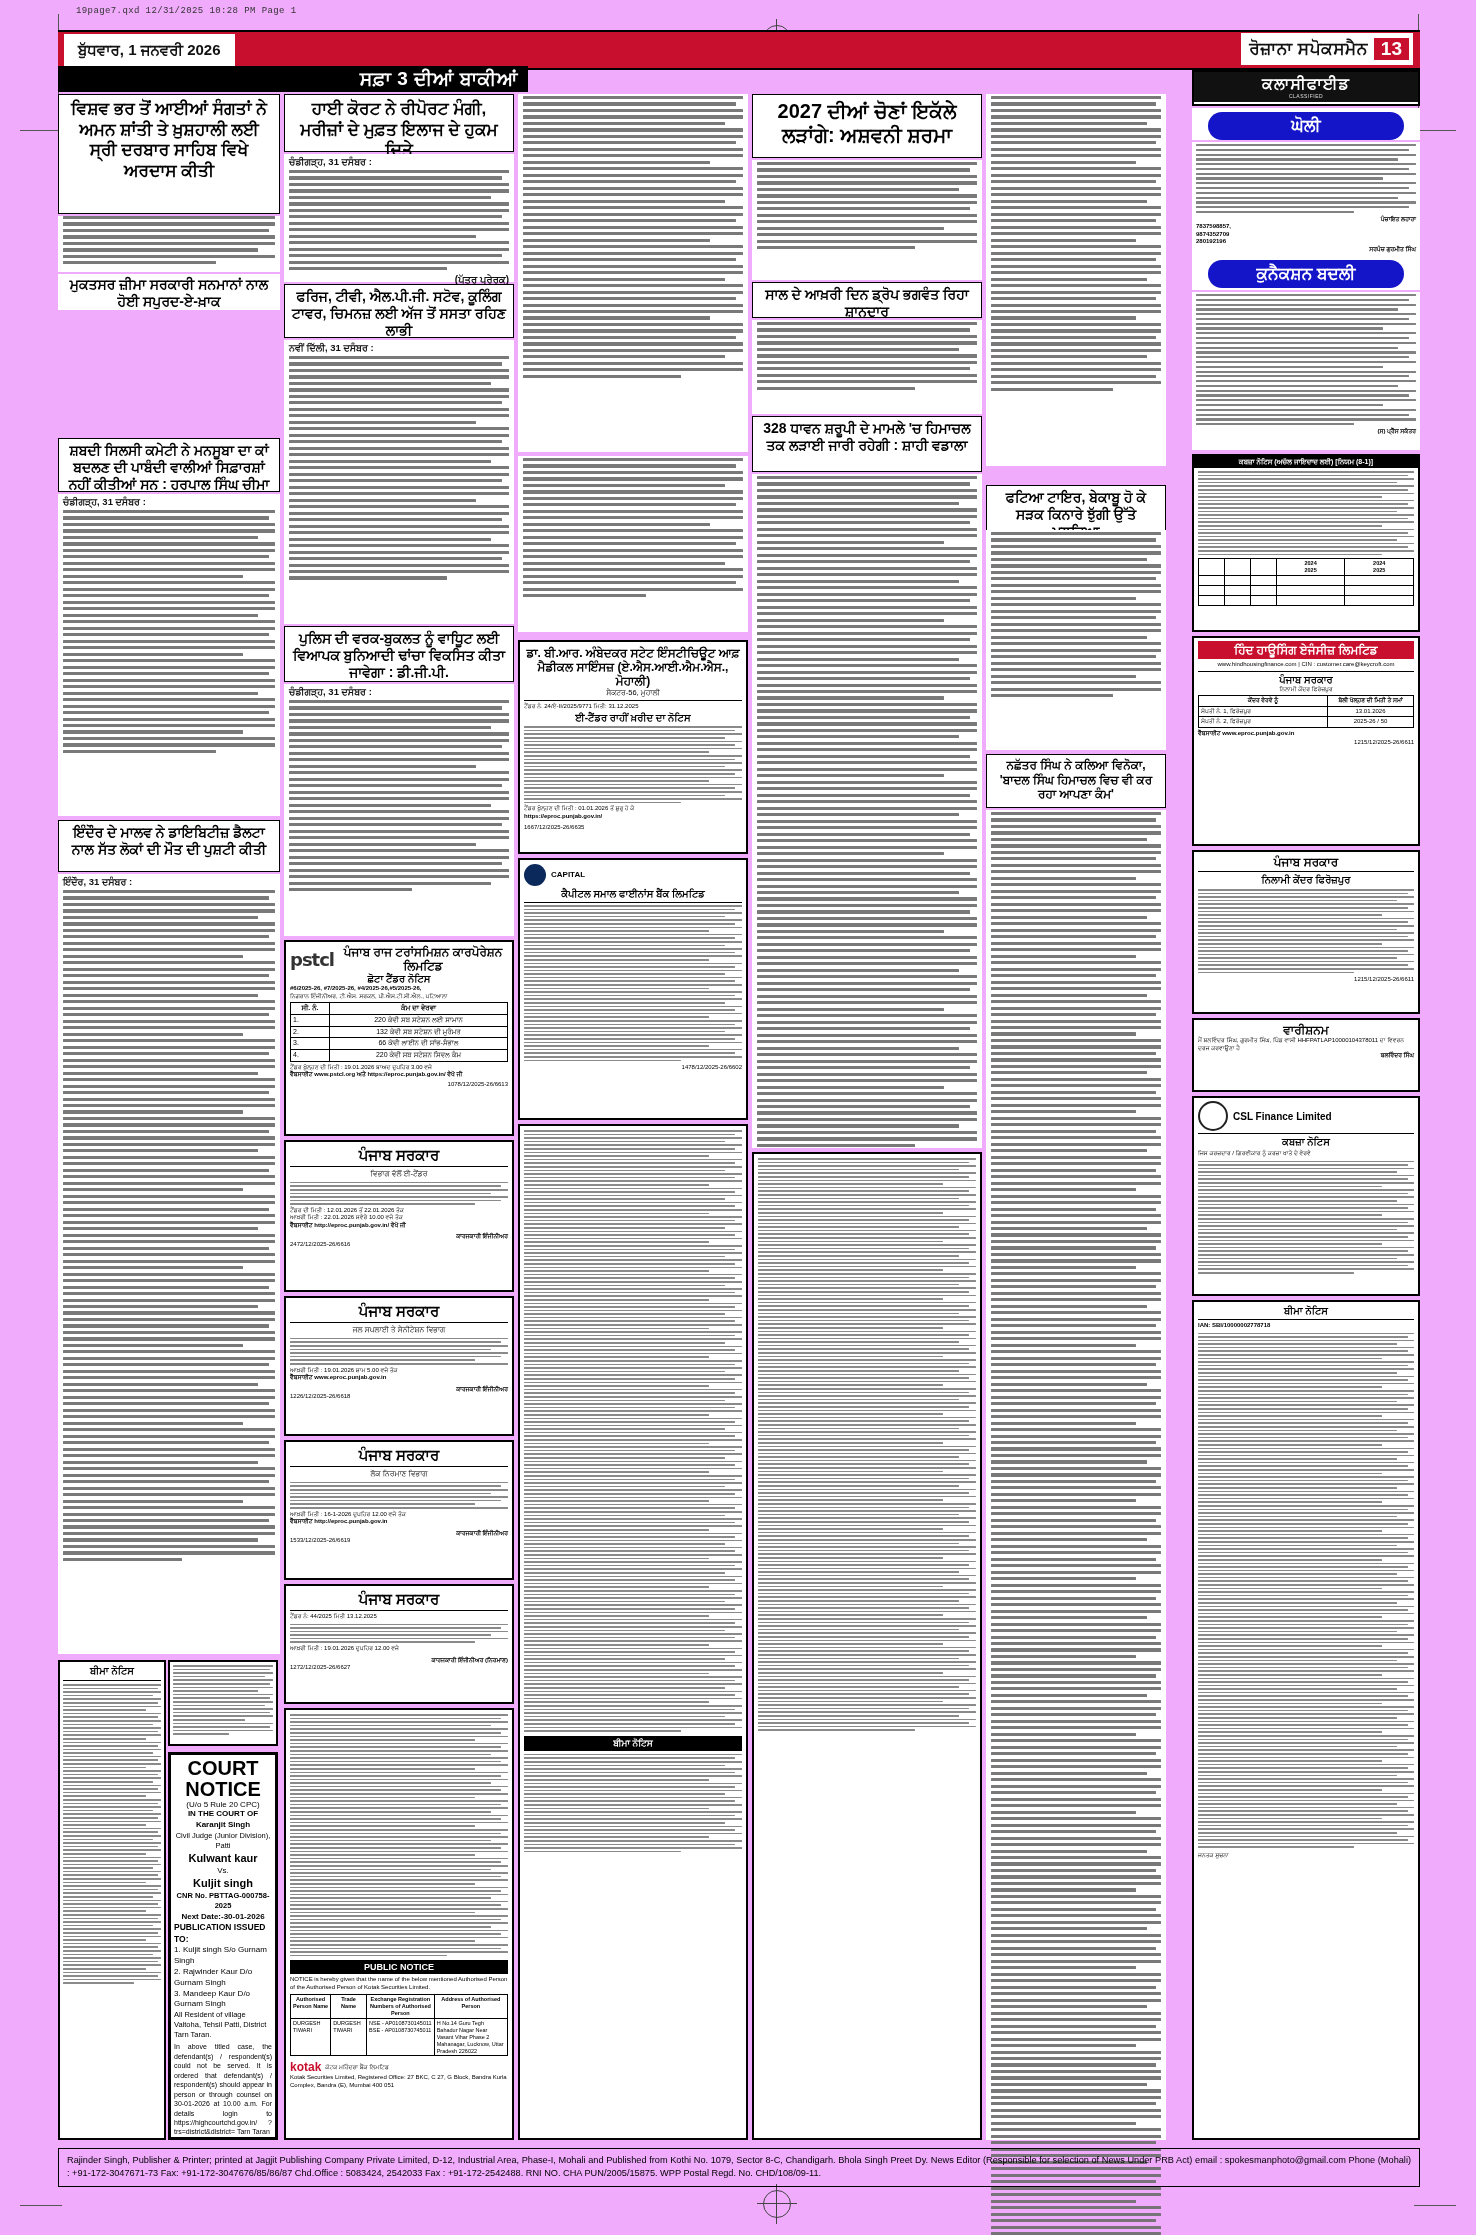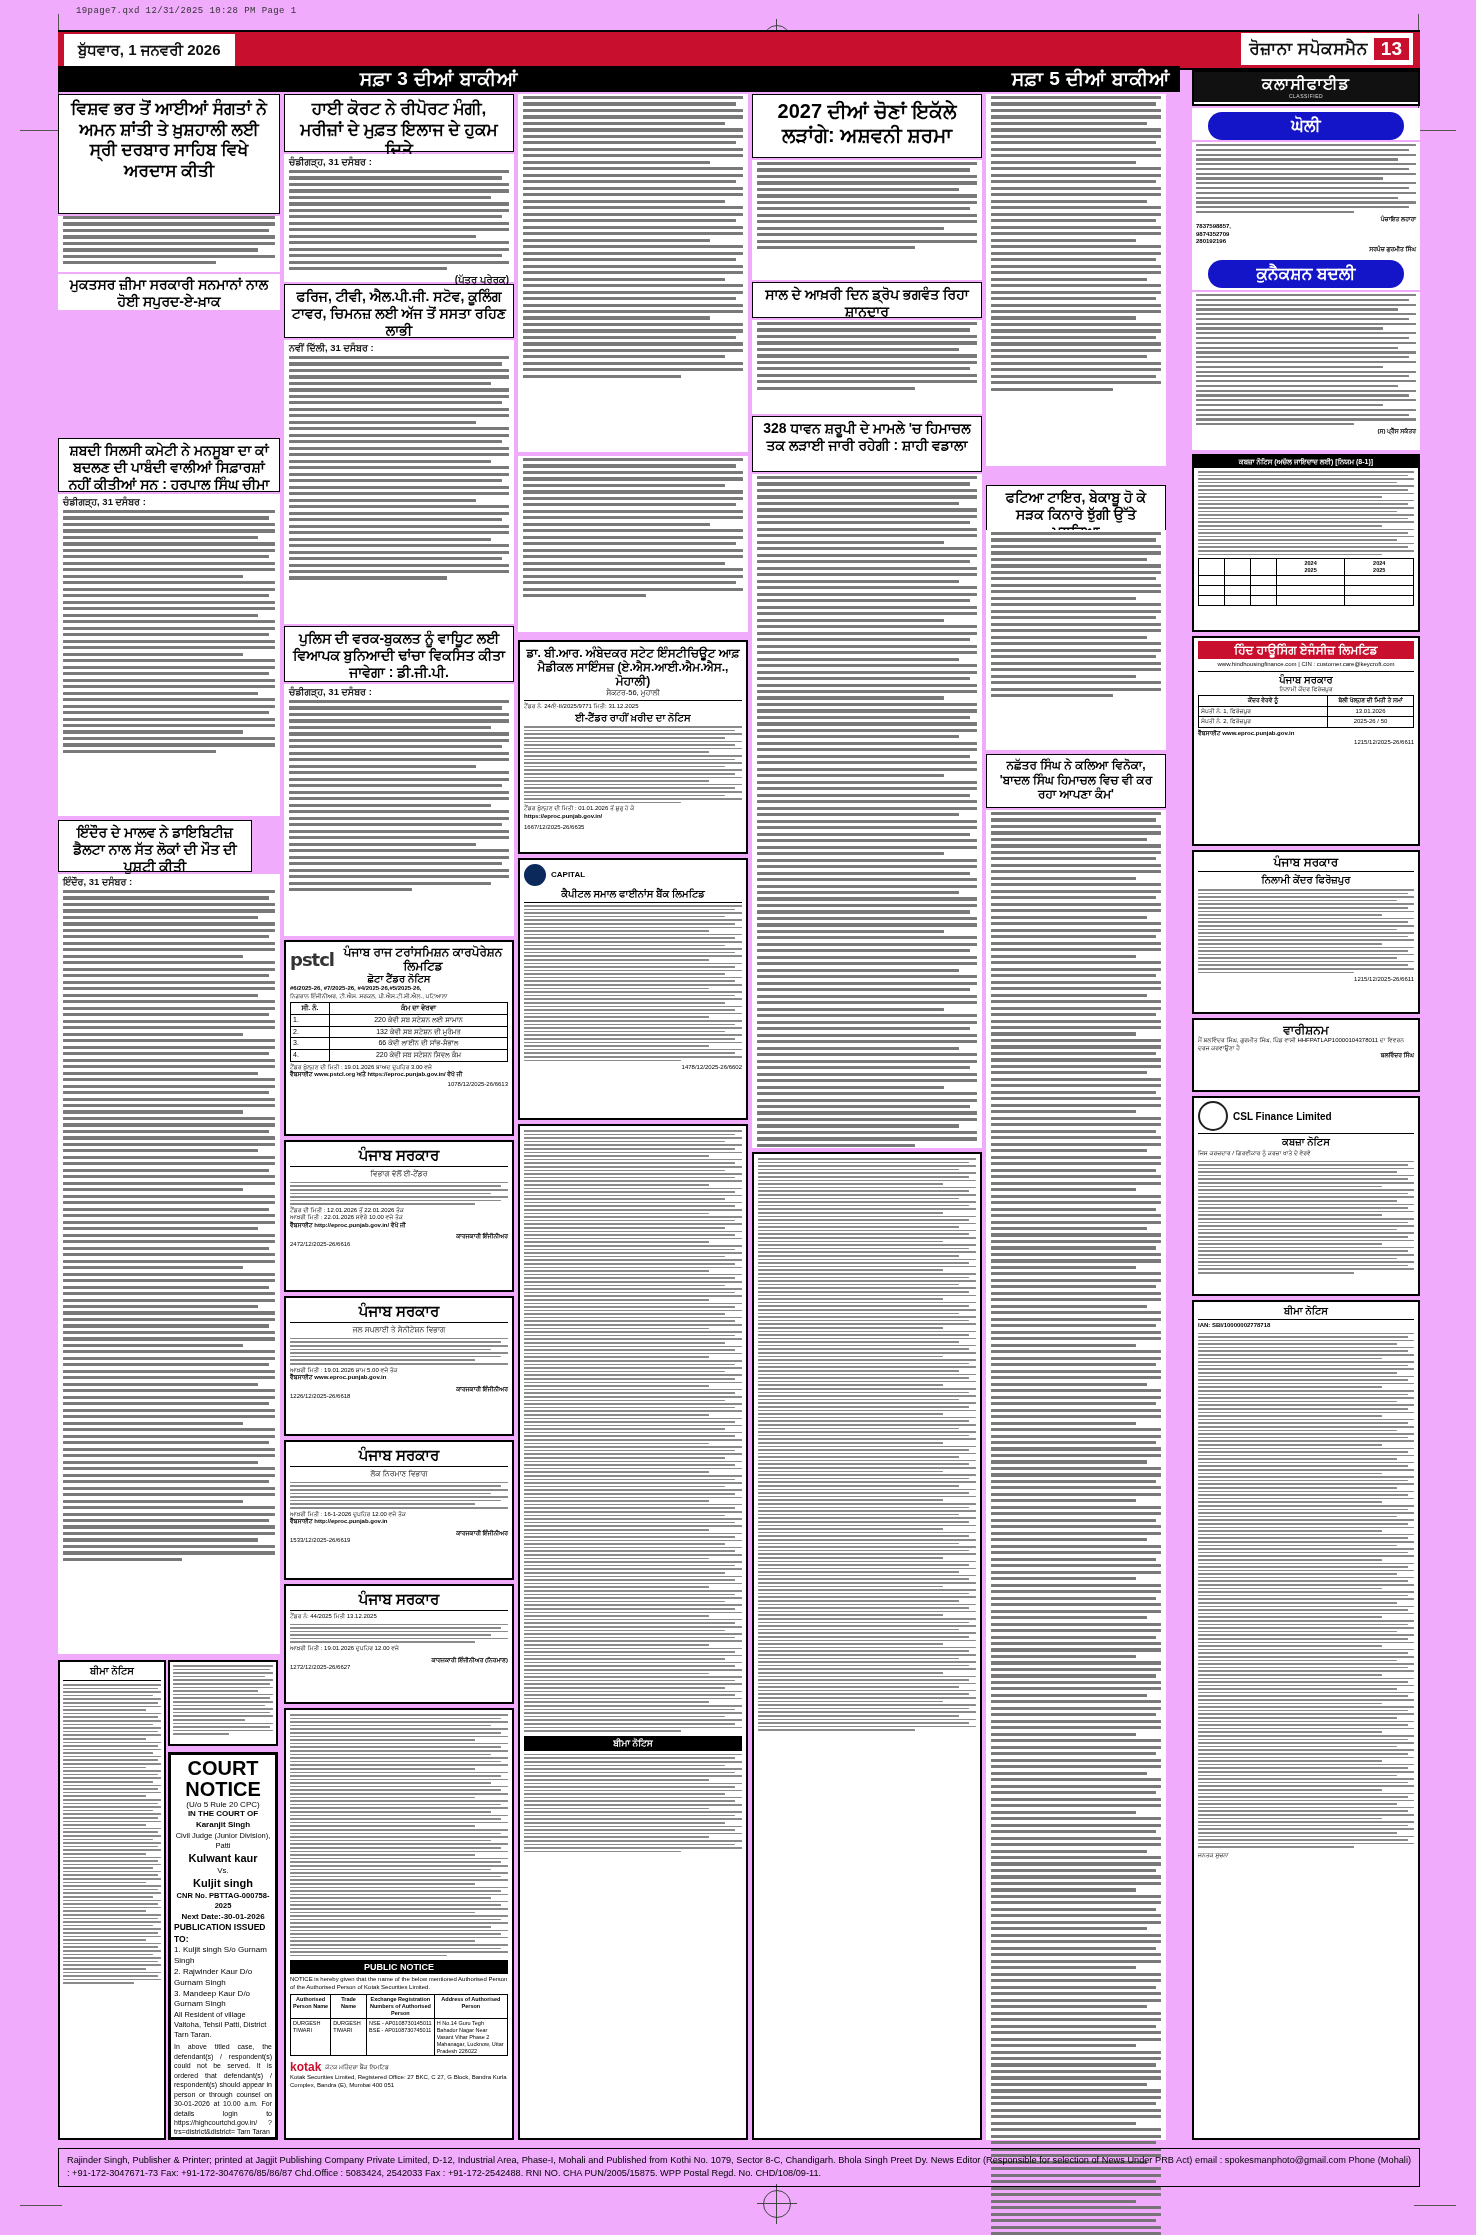--- a/index.html
+++ b/index.html
@@ -100,21 +100,20 @@
   <div class="cropline" style="left:1414px;top:2205px;width:42px;height:1px;"></div>
 
   <div class="masthead"></div>
   <div class="dateplate">ਬੁੱਧਵਾਰ, 1 ਜਨਵਰੀ 2026</div>
   <div class="titleplate">
     <span class="tp-name">ਰੋਜ਼ਾਨਾ ਸਪੋਕਸਮੈਨ</span>
     <span class="pagenum">13</span>
   </div>
 
   <div class="banner" style="left:58px;top:66px;width:460px;height:26px;">ਸਫ਼ਾ 3 ਦੀਆਂ ਬਾਕੀਆਂ</div>
-  <div class="banner" style="left:524px;top:66px;width:646px;height:26px;">ਸਫ਼ਾ 5 ਦੀਆਂ ਬਾਕੀਆਂ</div>
 
   <div class="box b1" style="left:58px;top:94px;width:222px;height:120px;padding:4px 5px;">
     <div class="hl hl-lg">ਵਿਸ਼ਵ ਭਰ ਤੋਂ ਆਈਆਂ ਸੰਗਤਾਂ ਨੇ ਅਮਨ ਸ਼ਾਂਤੀ ਤੇ ਖ਼ੁਸ਼ਹਾਲੀ ਲਈ ਸ੍ਰੀ ਦਰਬਾਰ ਸਾਹਿਬ ਵਿਖੇ ਅਰਦਾਸ ਕੀਤੀ</div>
   </div>
   <div class="box" style="left:58px;top:216px;width:222px;height:56px;padding:0 5px;">
     <div class="copy">
       <div class="ln s1"></div>
         <div class="ln s1"></div>
         <div class="ln s2"></div>
         <div class="ln s1"></div>
@@ -169,21 +168,21 @@
         <div class="ln s2"></div>
       <div class="ln s1"></div>
         <div class="ln s1"></div>
         <div class="ln s4"></div>
         <div class="ln s1"></div>
       <div class="ln s1"></div>
         <div class="ln s5"></div>
     </div>
   </div>
 
-  <div class="box b1" style="left:58px;top:820px;width:194px;height:52px;padding:3px 5px;">
+  <div class="box b1" style="left:58px;top:820px;width:222px;height:52px;padding:3px 5px;">
     <div class="hl hl-md">ਇੰਦੌਰ ਦੇ ਮਾਲਵ ਨੇ ਡਾਇਬਿਟੀਜ਼ ਡੈਲਟਾ ਨਾਲ ਸੱਤ ਲੋਕਾਂ ਦੀ ਮੌਤ ਦੀ ਪੁਸ਼ਟੀ ਕੀਤੀ</div>
   </div>
   <div class="box" style="left:58px;top:874px;width:222px;height:780px;padding:2px 5px;">
     <div class="dateline">ਇੰਦੌਰ, 31 ਦਸੰਬਰ :</div>
     <div class="copy">
       <div class="ln s1"></div>
         <div class="ln s2"></div>
         <div class="ln s1"></div>
         <div class="ln s1"></div>
       <div class="ln s3"></div>

